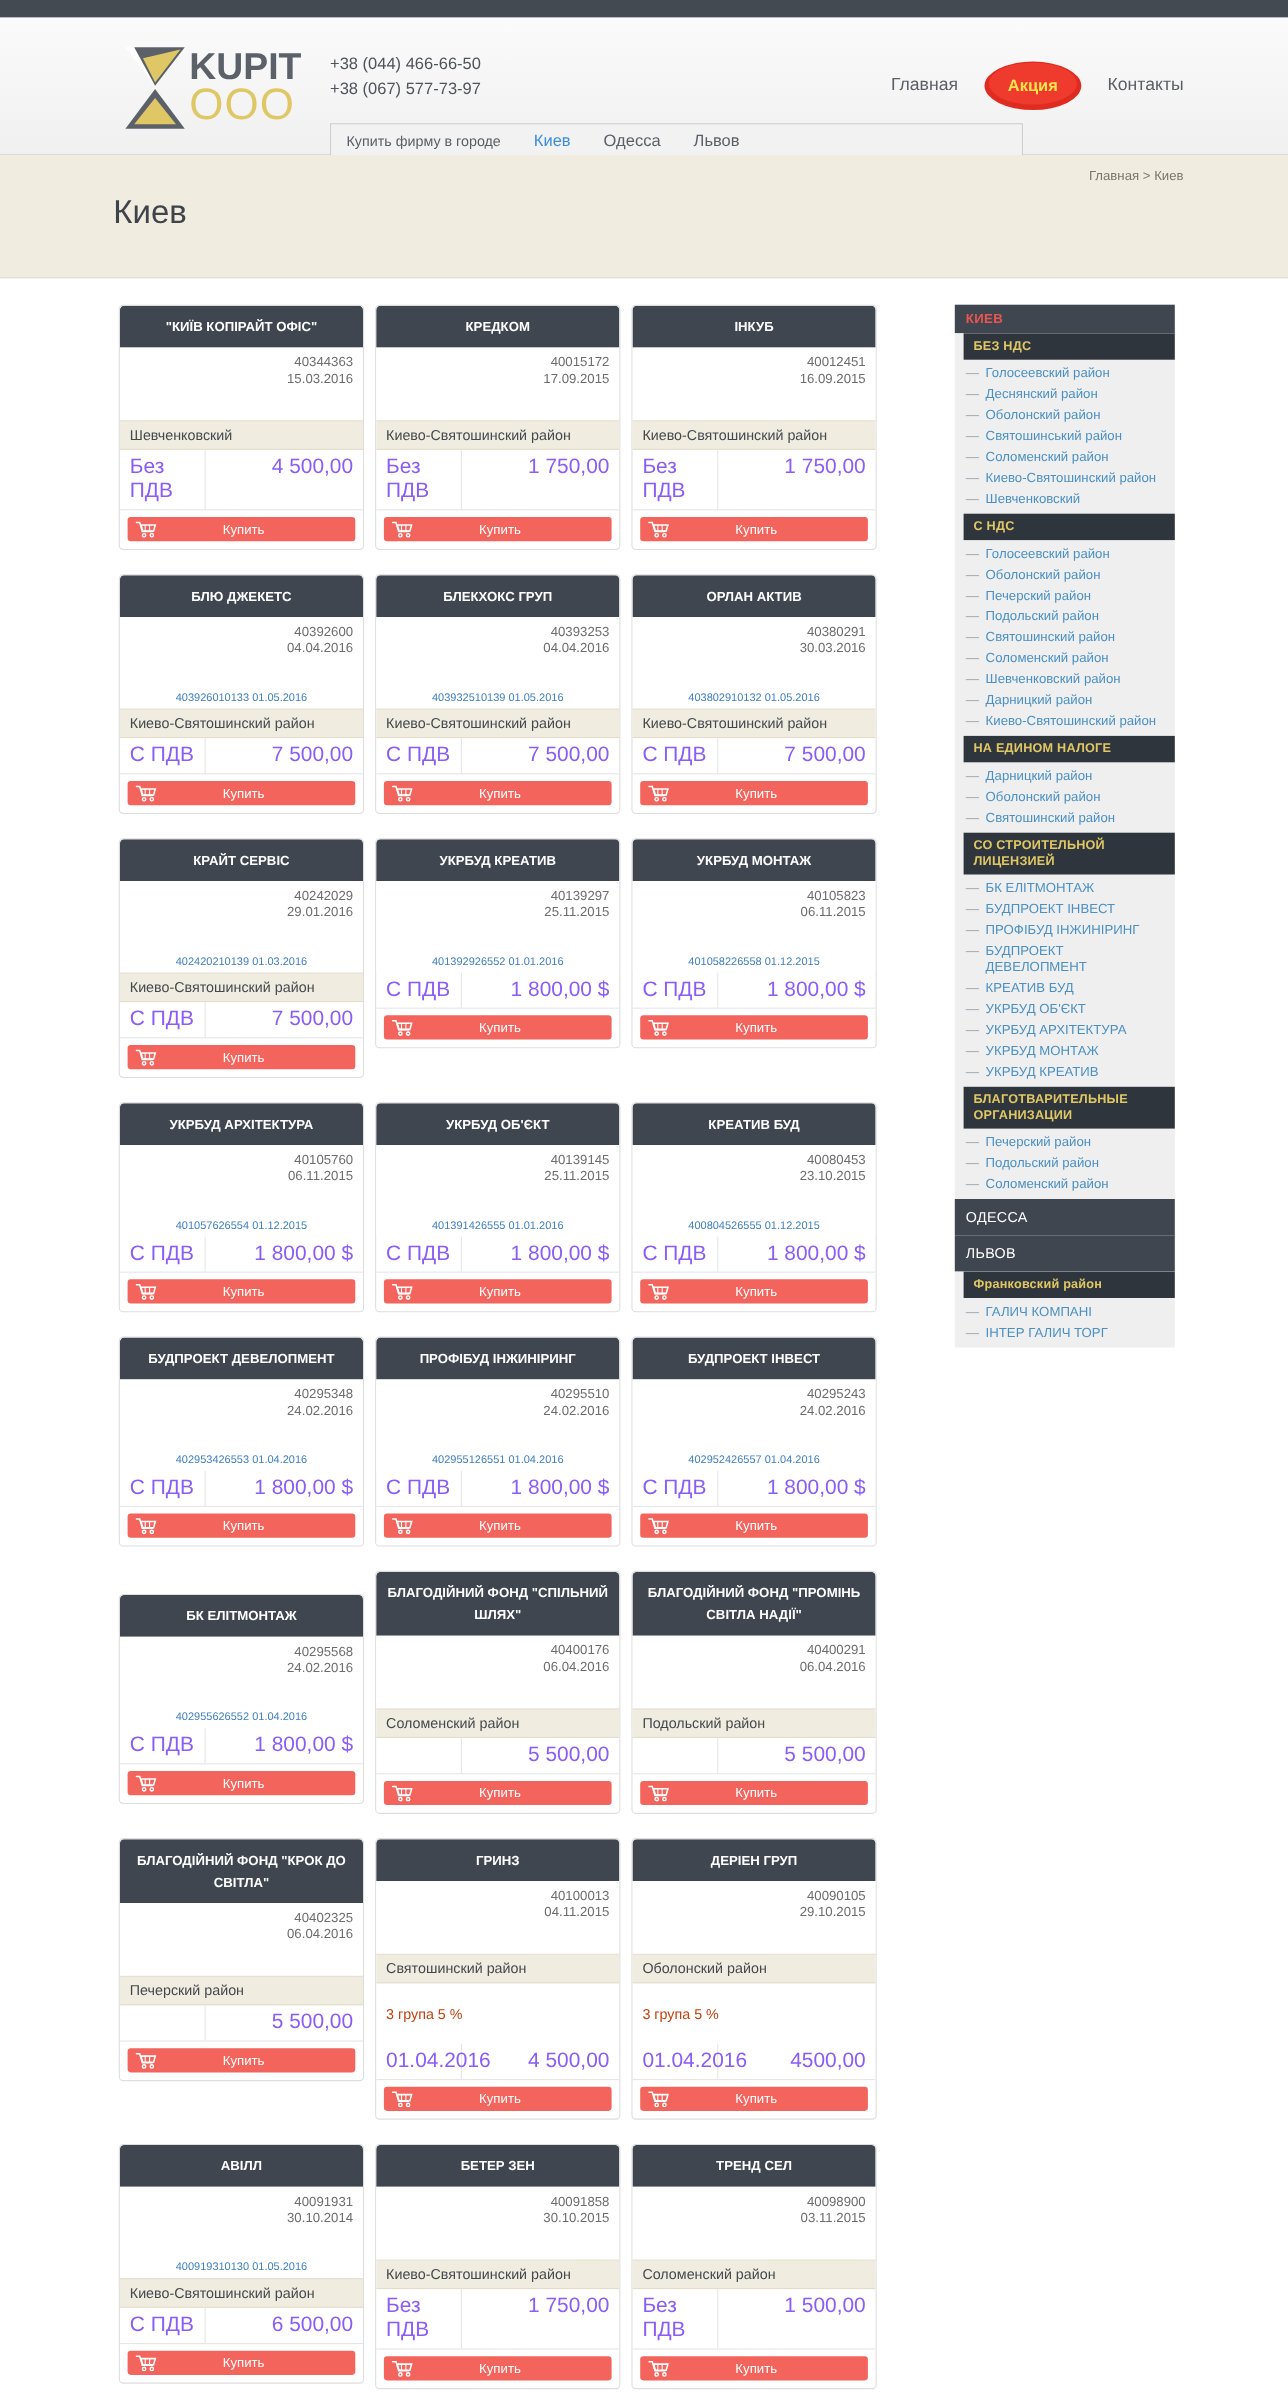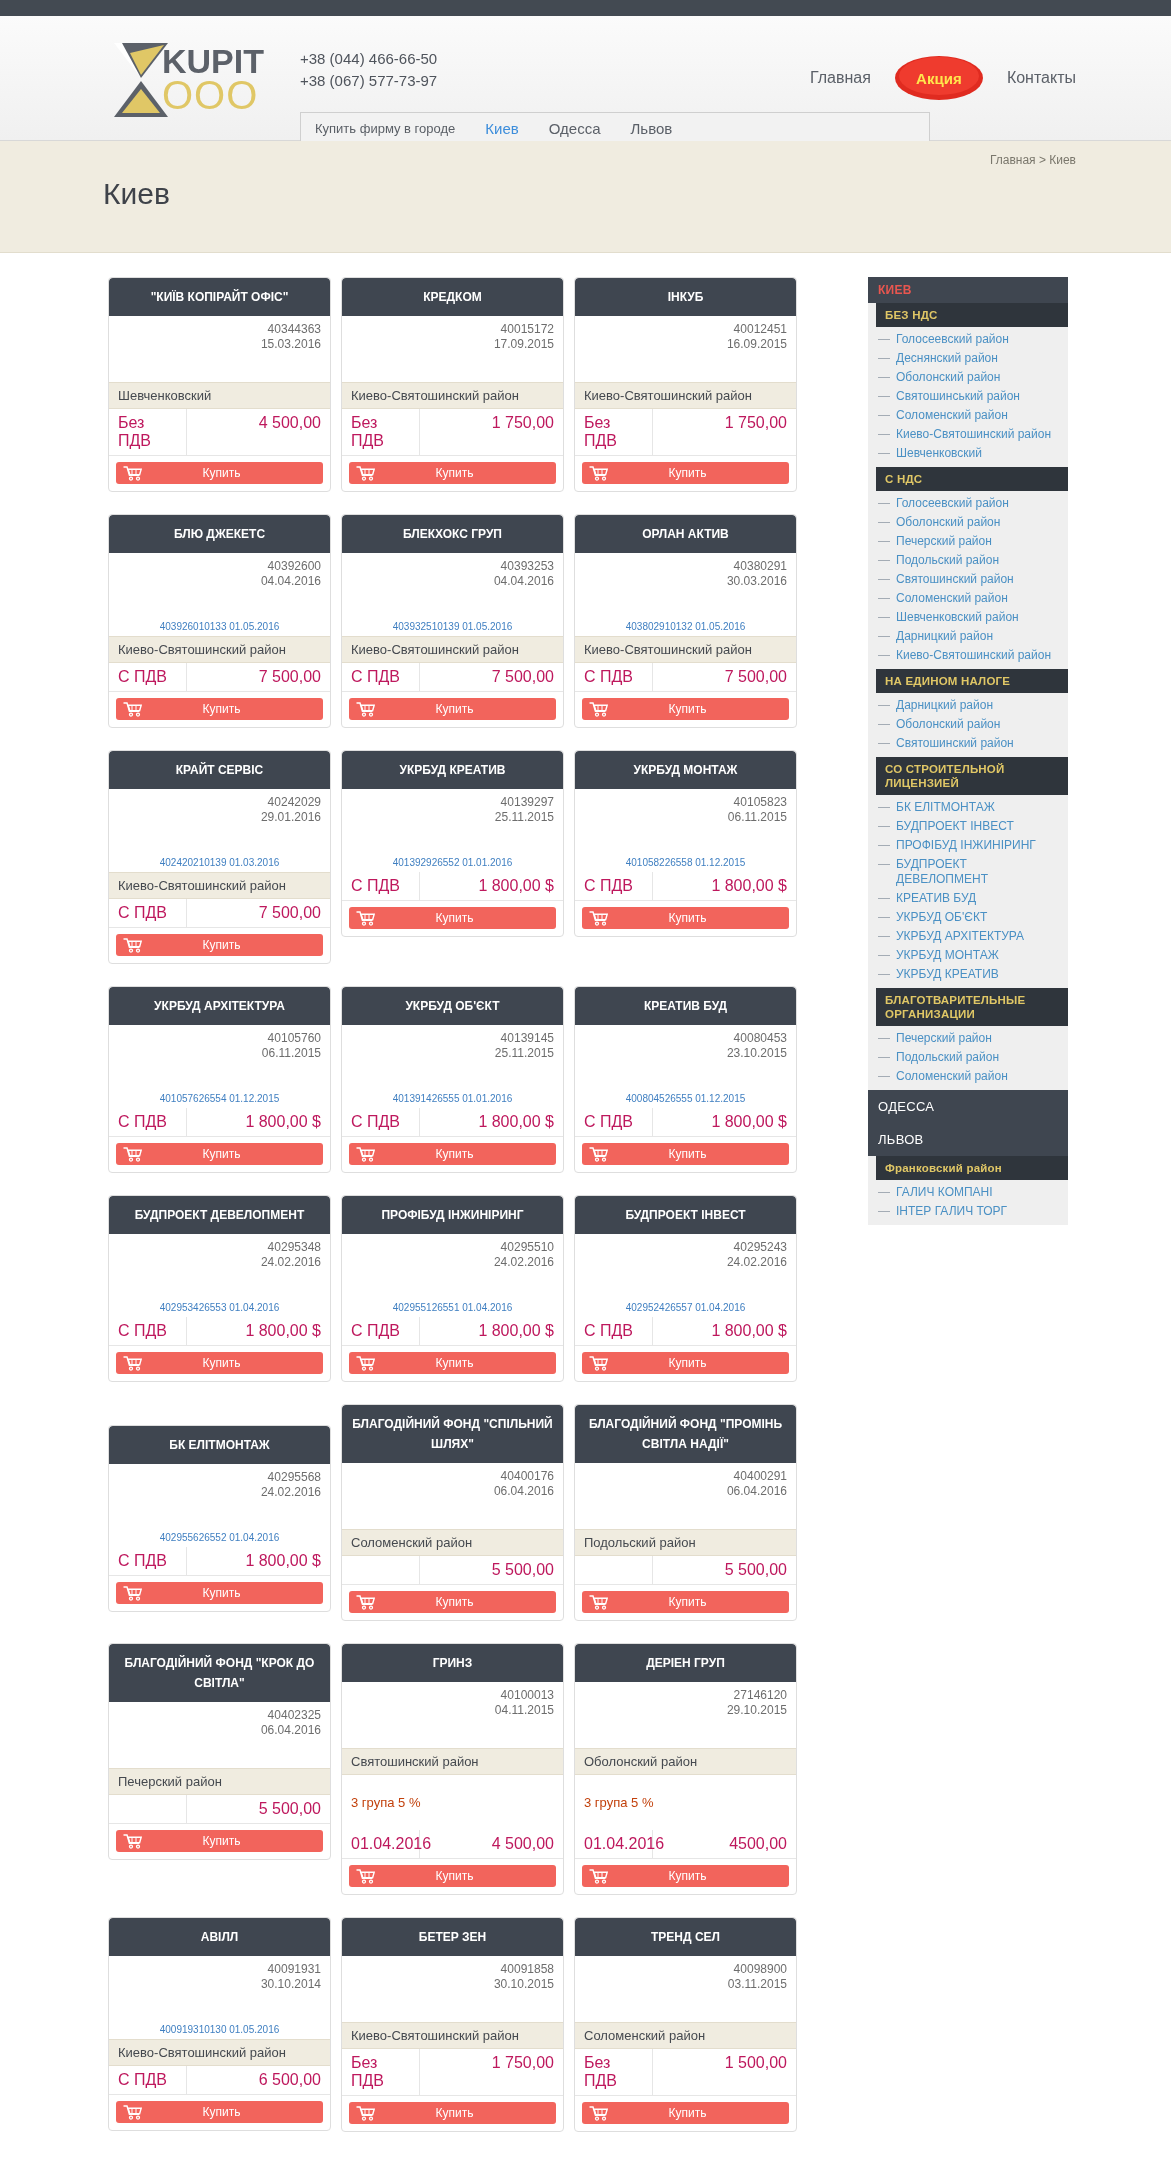--- a/index.html
+++ b/index.html
@@ -18,21 +18,21 @@
 
   
   .header {
     height:125px;
     background:linear-gradient(to bottom,#fbfbfb 0%,#f0f0f0 100%);
     border-bottom:1px solid #d8d8d8;
     position:relative;
   }
   .logo { position:absolute; left:110px; top:22px; width:160px; height:82px; }
   .logo-mark { position:absolute; left:0; top:3px; width:62px; height:78px; }
-  .logo-text { position:absolute; left:52px; top:6px; }
+  .logo-text { position:absolute; left:62px; top:6px; }
   .logo-kupit {
     font-size:34px; font-weight:bold; color:#5c6169; letter-spacing:0px;
     line-height:34px; font-family:"Liberation Sans", sans-serif;
   }
   .logo-ooo {
     font-size:40px; font-weight:normal; color:#e0c766; line-height:38px;
     letter-spacing:1px; margin-top:-2px;
   }
 
   .phones { position:absolute; left:300px; top:32px; line-height:22px; }
@@ -97,21 +97,21 @@
   .sub-code {
     text-align:center; font-size:10px; color:#3f7fc1; margin-top:32px;
     padding-bottom:4px;
   }
   .spacer-pad { height:30px; }
   .region {
     background:#f0ece0; border-top:1px solid #e3ddcd; border-bottom:1px solid #e3ddcd;
     padding:5px 9px; font-size:13px; color:#45494f;
   }
   .price-row {
-    display:flex; font-size:16px; color:#be185d; border-bottom:1px solid #e6e6e6;
+    display:flex; font-size:19px; color:#8b5cf6; border-bottom:1px solid #e6e6e6;
   }
   .price-row .lft {
     width:78px; padding:5px 9px; border-right:1px solid #e6e6e6;
   }
   .price-row .rgt { flex:1; padding:5px 9px; text-align:right; }
   .price-row .lft.empty { color:transparent; }
   .group-row { font-size:13px; color:#c2410c; padding:20px 9px; }
   .buy-wrap { padding:6px 7px 7px 7px; }
   .buy-btn {
     display:flex; align-items:center; background:#f2645c; border-radius:3px;
@@ -790,21 +790,21 @@
                 </span>
                 <span class="lbl">Купить</span>
               </div>
             </div>
           </div>
         </div>
         <div class="colwrap">
           <div class="card">
             <div class="card-head">ДЕРІЕН ГРУП</div>
             <div class="card-body">
-              <div class="code-line">27146120</div>
+              <div class="code-line">40090105</div>
               <div class="code-line">29.10.2015</div>
               <div class="spacer-pad"></div>
             </div>
             <div class="region">Оболонский район</div>
             <div class="group-row">3 група 5 %</div>
             <div class="price-row">
               <div class="lft">01.04.2016</div>
               <div class="rgt">4500,00</div>
             </div>
             <div class="buy-wrap">

